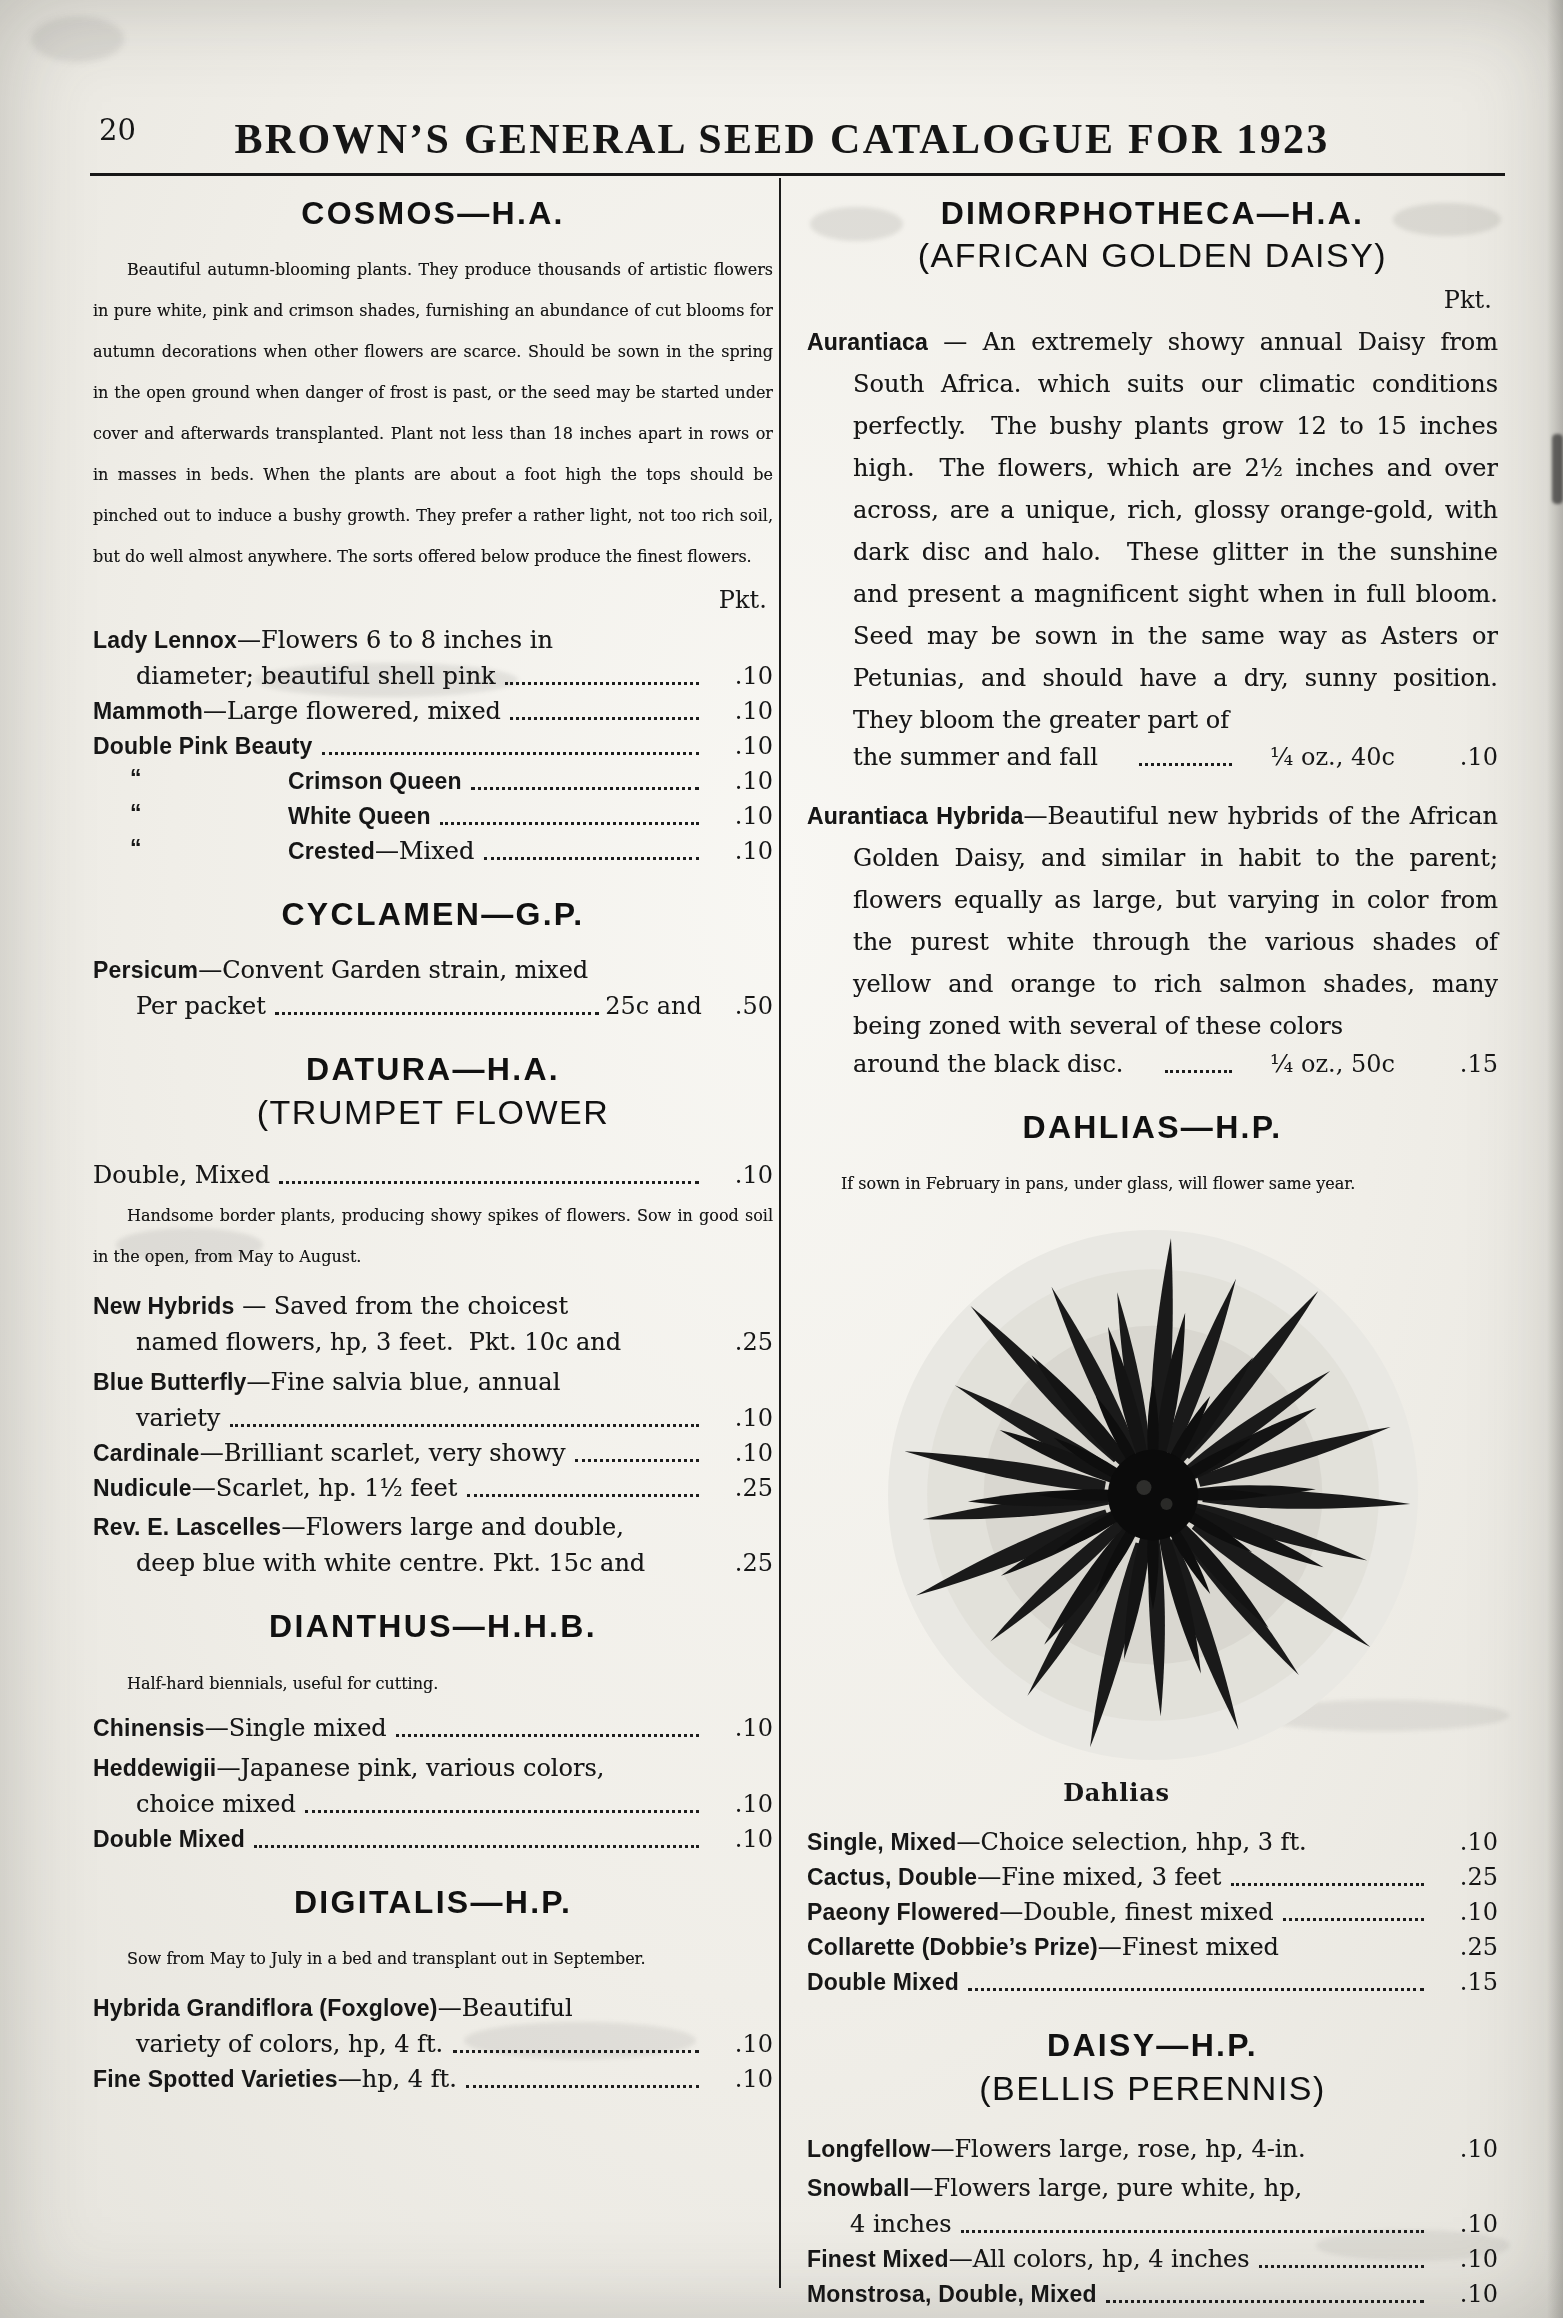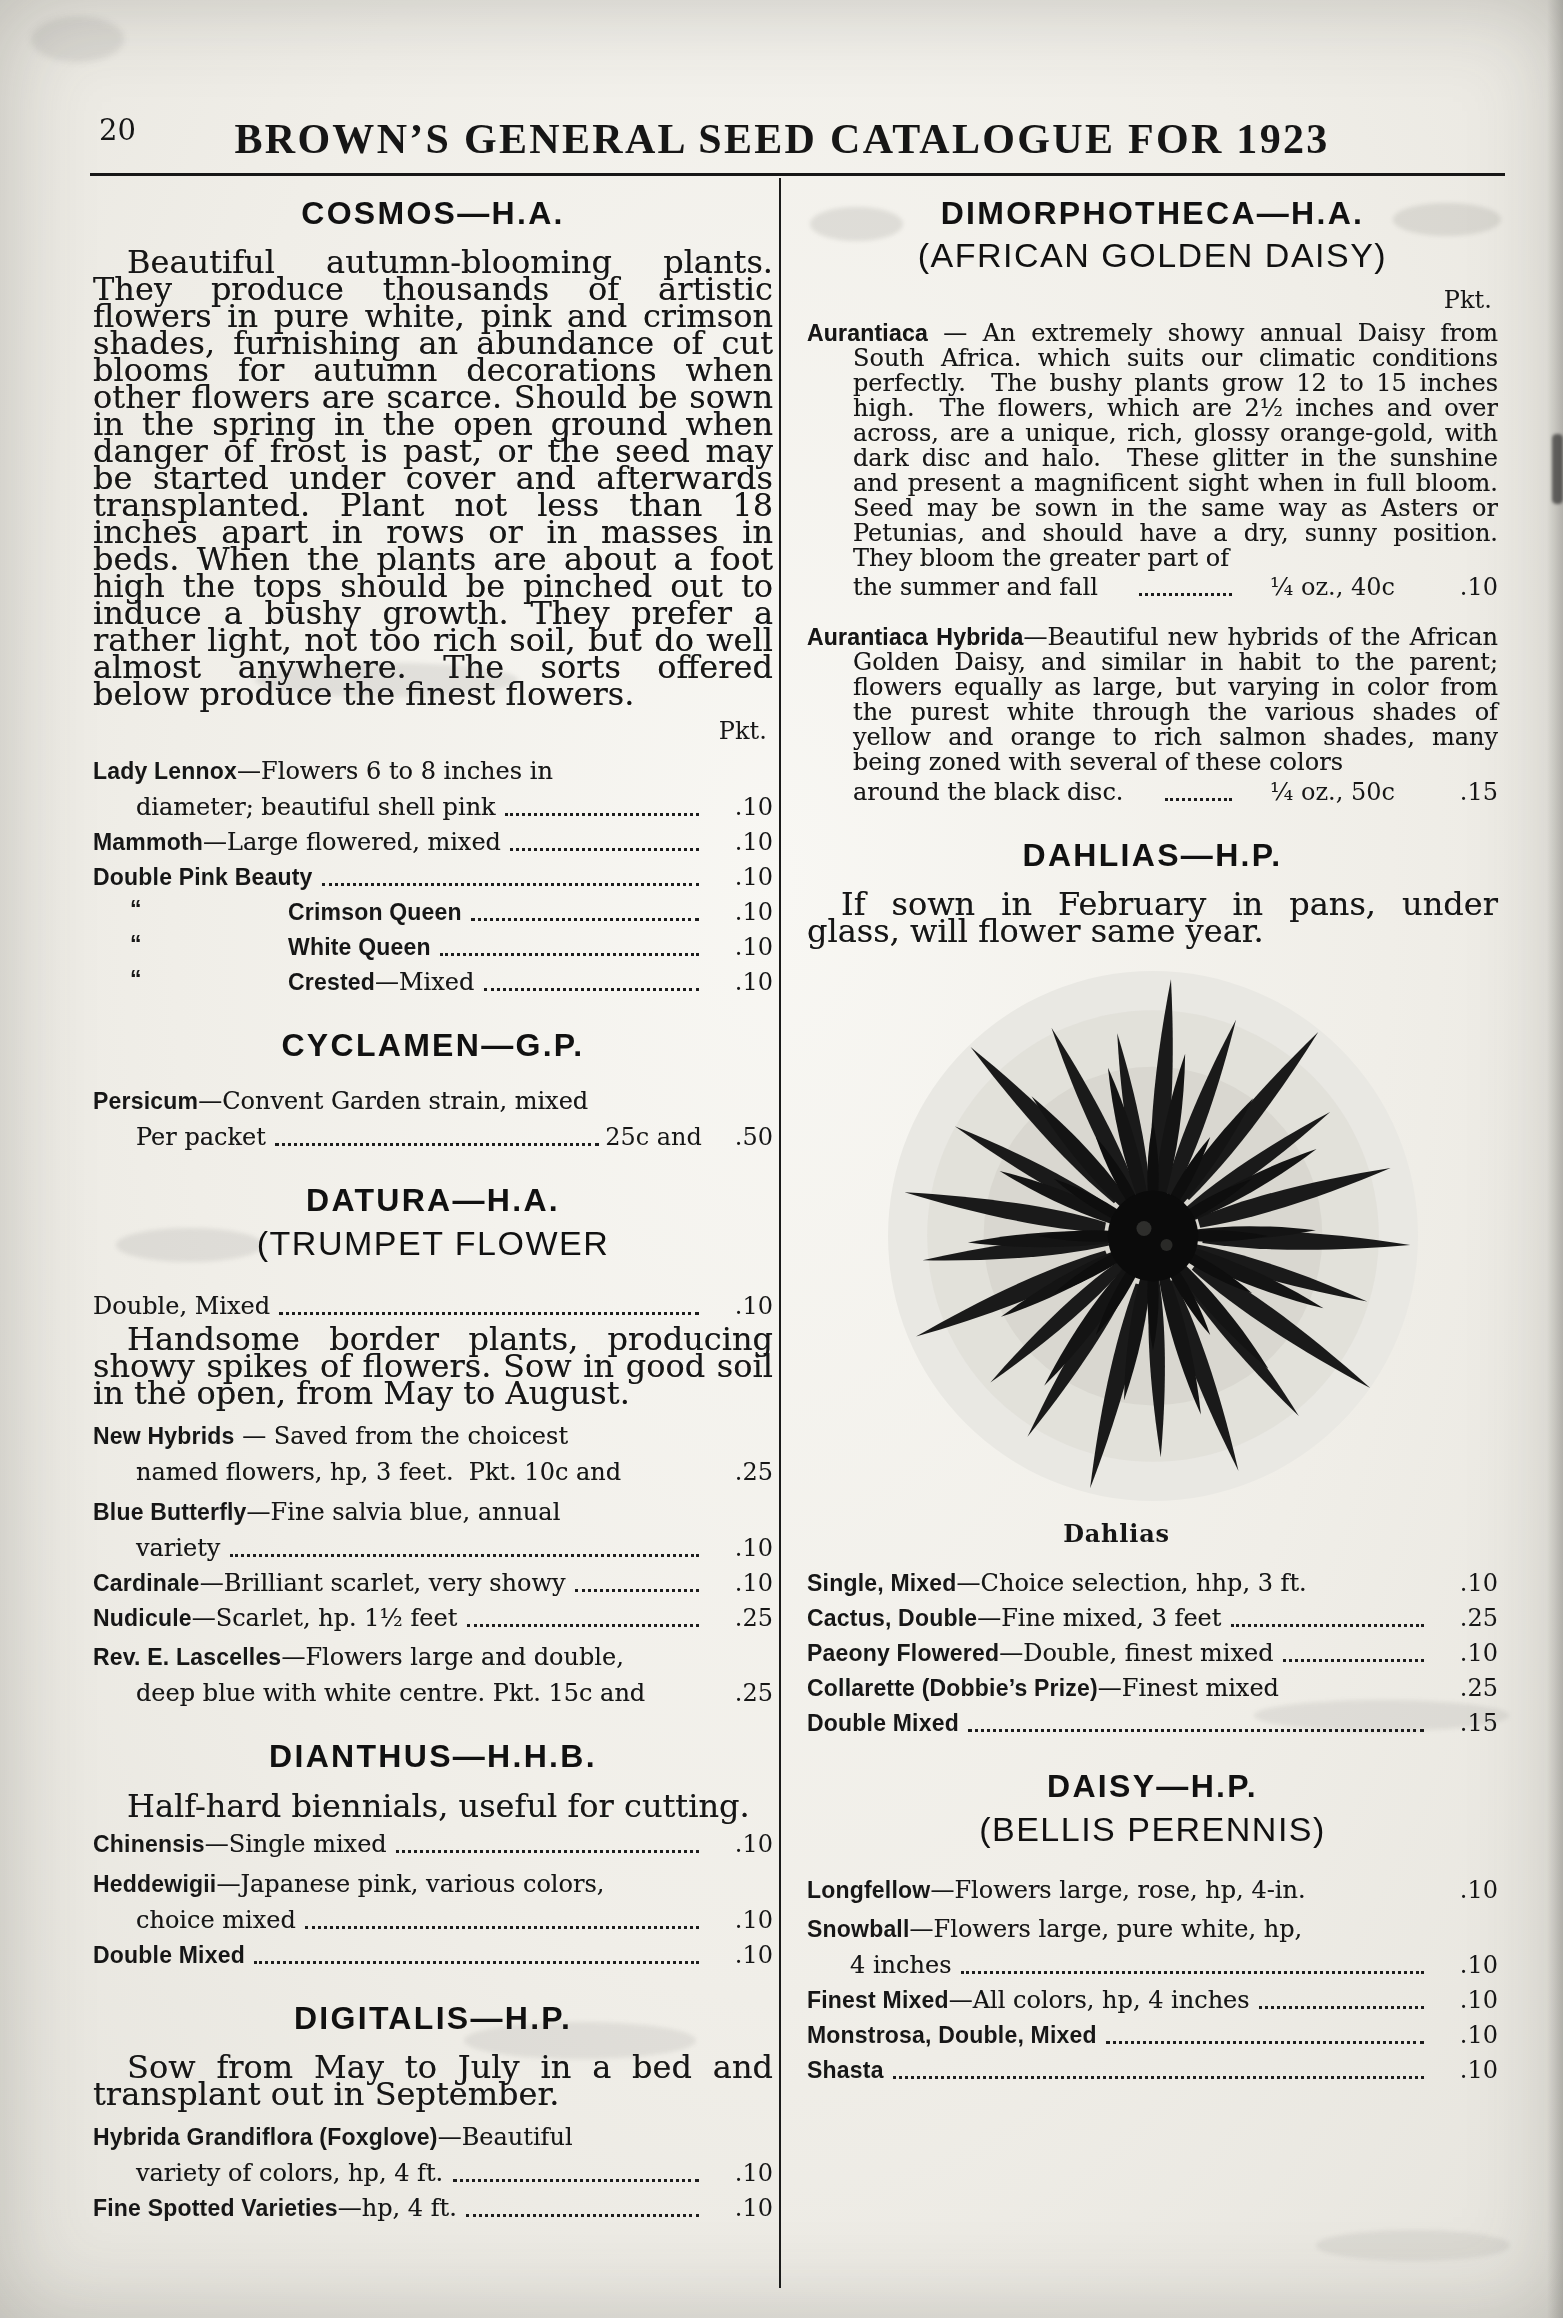--- a/index.html
+++ b/index.html
@@ -43,21 +43,21 @@
     font-size:32px;line-height:1.05;letter-spacing:2.3px;color:#111;
   }
   .seed-section.first .sec-title{margin-top:4.6px;}
   .sec-subtitle{
     margin:-12.4px 0 11px;text-align:center;
     font-family:"Liberation Sans",sans-serif;font-weight:400;
     font-size:34px;letter-spacing:1.5px;color:#111;
   }
   .intro{
     margin:0 0 9.3px;text-align:justify;text-indent:34px;
-    font-size:32px;line-height:27px;
+    font-size:16px;line-height:41px;
     text-shadow:0 0 0.4px rgba(10,10,10,.45);
   }
   .pkt-label{
     text-align:right;padding-right:6.2px;margin:0 0 6.2px;
     font-size:24px;
   }
   
   .item{margin:3.9px 0;}
   .row{display:flex;align-items:flex-end;font-size:24px;line-height:31px;}
   .line1{font-size:24px;line-height:41px;}
@@ -76,21 +76,21 @@
   .tail{flex:none;margin-right:3.1px;}
   .price{flex:none;width:68px;text-align:right;}
   .row.ditto{position:relative;padding-left:195px;}
   .ditto-mark{
     position:absolute;left:37px;bottom:3.1px;
     font-family:"Liberation Sans",sans-serif;font-weight:700;font-size:23px;
   }
   .hang{
     margin:0 0 1.5px;text-align:justify;
     padding-left:46px;text-indent:-46px;
-    font-size:24px;line-height:25px;
+    font-size:24px;line-height:42px;
     text-shadow:0 0 0.4px rgba(10,10,10,.45);
   }
   .hang .vname{font-size:23px;}
   .para-item{margin:0 0 22px;}
   .para-item .row.cont{padding-left:46px;gap:32px;}
   
   .dahlia-fig{width:550px;margin:20px auto 0;text-align:center;}
   .dahlia-fig svg{display:block;margin:0 auto;}
   .fig-caption{
     margin:12.4px 0 7.7px;transform:translateX(-36px);

